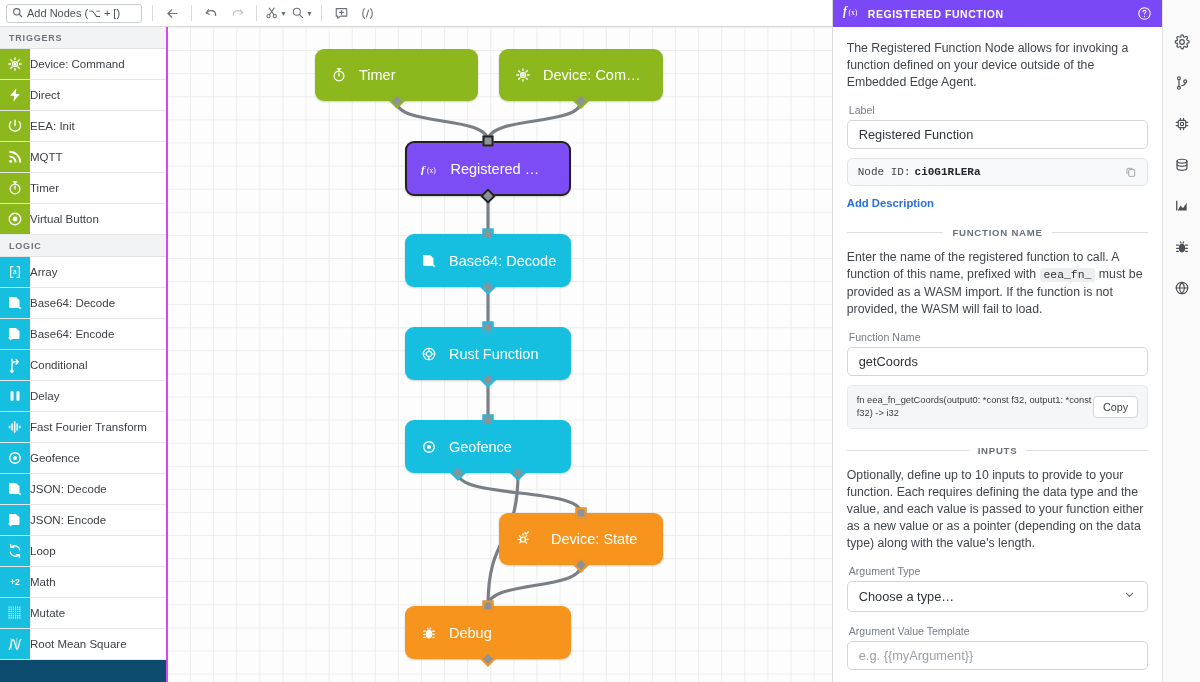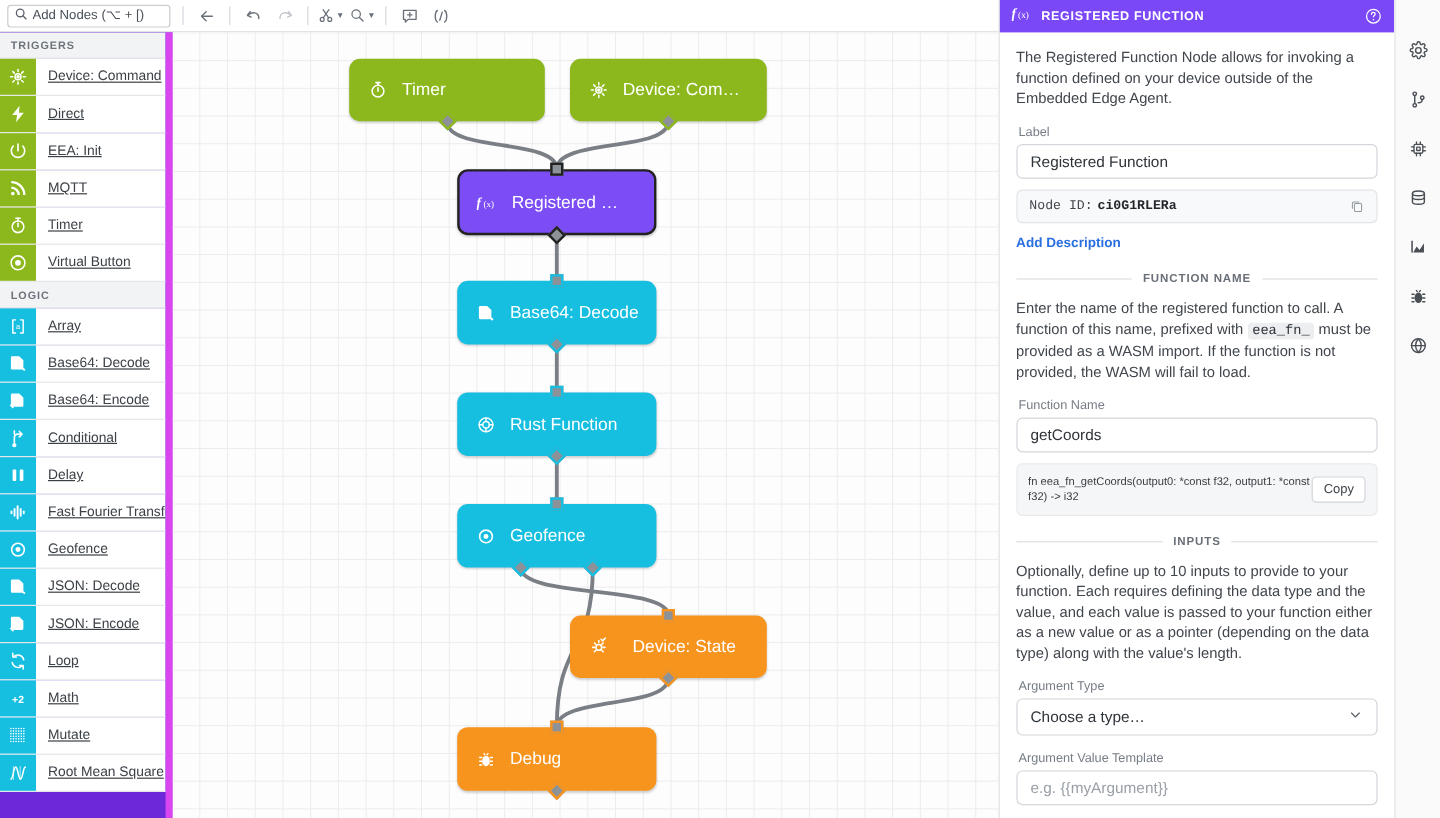--- a/index.html
+++ b/index.html
@@ -33,37 +33,37 @@
     color: #6a7079; cursor: pointer; border-radius: 3px; position: relative;
   }
   .tb-btn.disabled { color: #c3c7cc; }
   .tb-sep { width: 1px; height: 16px; background: #d8dade; margin: 0 5px; }
   .caret { font-size: 7px; margin-left: 1px; color: #6a7079; }
 
   
   #below { flex: 1; display: flex; min-height: 0; position: relative; }
 
   
-  #palette { width: 144px; background: #6d28d9; border-right: 6px solid #d946ef; overflow: hidden; position: relative; }
+  #palette { width: 168px; background: #0c4a6e; border-right: 2px solid #d946ef; overflow: hidden; position: relative; }
   .pal-head {
     height: 22px; display: flex; align-items: center; padding-left: 9px;
     font-size: 9px; font-weight: bold; letter-spacing: 0.8px; color: #6d737b;
     background: #f2f3f4; border-bottom: 1px solid #e2e3e5;
   }
   .pal-row {
     height: 31px; display: flex; align-items: stretch; border-bottom: 1px solid #e6e7e9;
     cursor: pointer; background: #fff;
   }
   .pal-ico {
     width: 30px; min-width: 30px; display: flex; align-items: center; justify-content: center;
     color: #fff;
   }
   .pal-lbl {
-    flex: 1; display: flex; align-items: center; padding-left: 10px;
-    font-size: 11.5px; color: #3c4147; white-space: nowrap; overflow: hidden; text-decoration: underline;
+    flex: 1; display: flex; align-items: center; 
+    font-size: 11.5px; color: #3c4147; white-space: nowrap; overflow: hidden;
   }
 
   
   #canvas {
     flex: 1; position: relative; overflow: hidden;
     background-color: #fdfdfd;
     background-image:
       linear-gradient(to right, #ececec 1px, transparent 1px),
       linear-gradient(to bottom, #ececec 1px, transparent 1px);
     background-size: 23.1px 23.1px;

